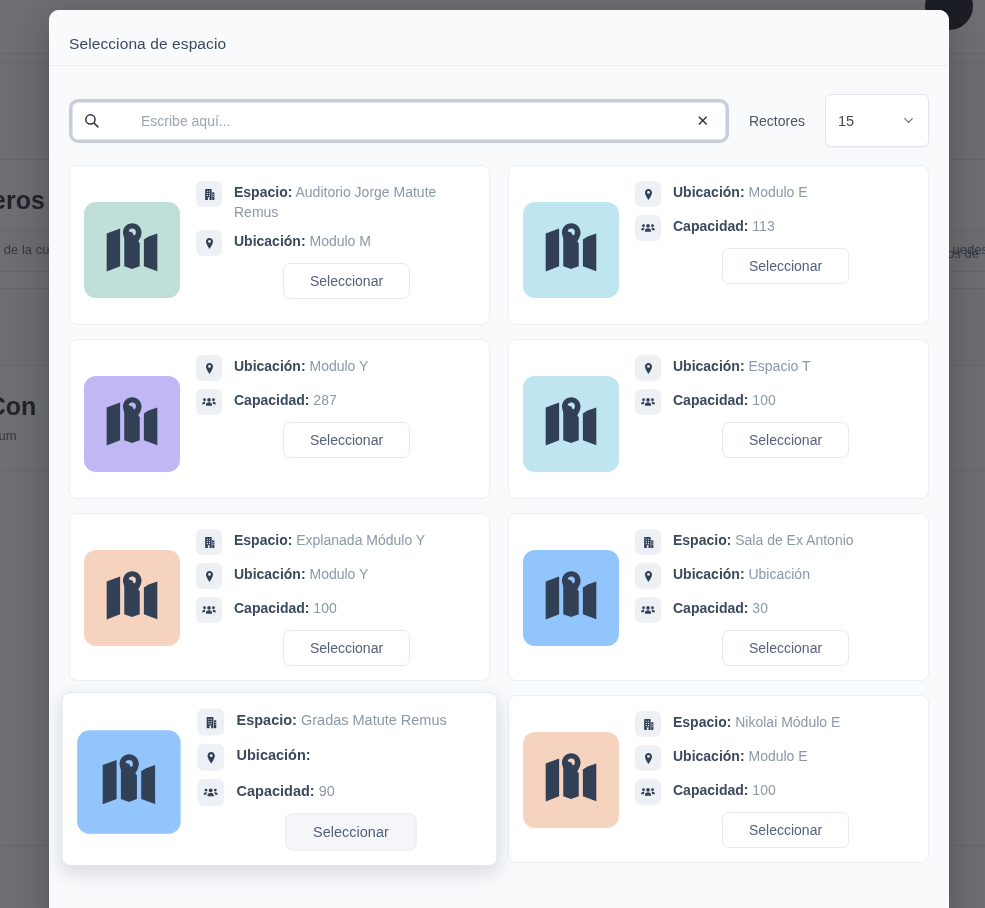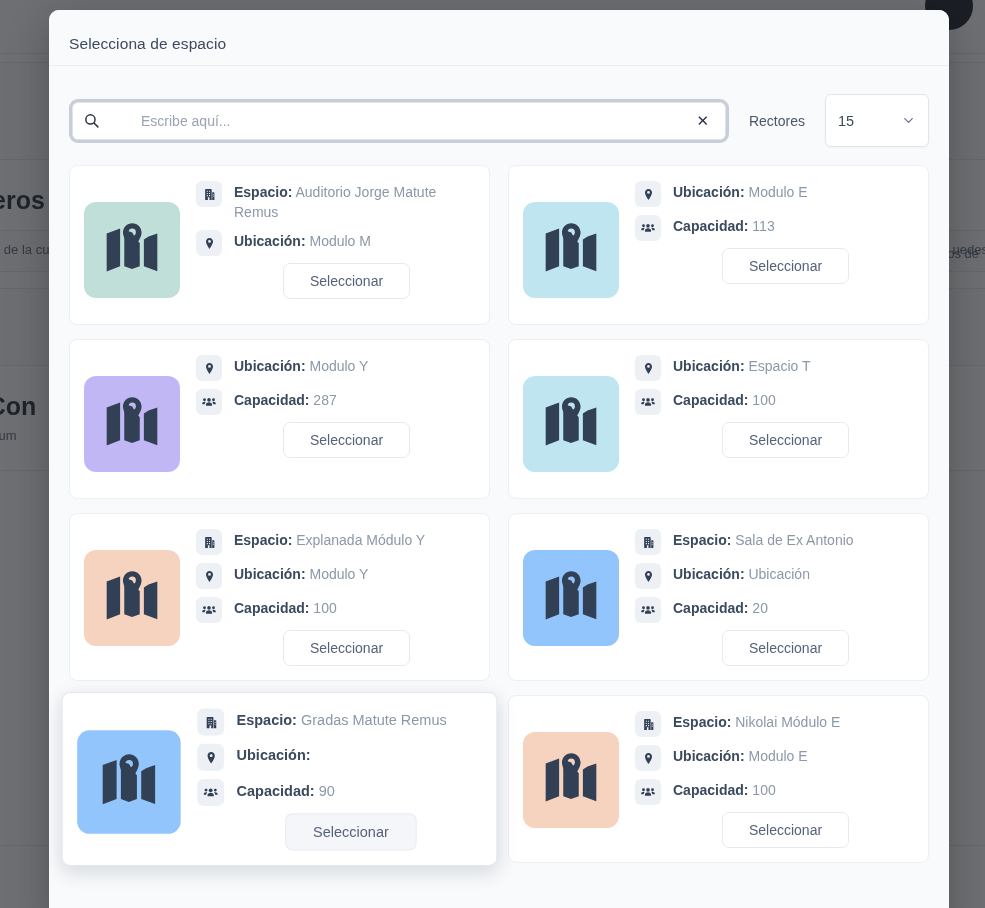--- a/index.html
+++ b/index.html
@@ -508,21 +508,21 @@
                 <span class="badge">
                   <svg width="14" height="14" viewBox="0 0 24 24" fill="#324056">
                     <circle cx="12" cy="8.4" r="3.1"></circle>
                     <path d="M12 12.6c-2.9 0-5.2 1.7-5.2 3.8v1.9h10.4v-1.9c0-2.1-2.3-3.8-5.2-3.8z"></path>
                     <circle cx="4.3" cy="8.1" r="2.4"></circle>
                     <path d="M4.3 11.6c-2.2 0-3.9 1.3-3.9 2.9v1.4h4.3v-.5c0-1.3.6-2.5 1.6-3.4a6.6 6.6 0 0 0-2-.4z"></path>
                     <circle cx="19.7" cy="8.1" r="2.4"></circle>
                     <path d="M19.7 11.6c-.7 0-1.4.1-2 .4 1 .9 1.6 2.1 1.6 3.4v.5h4.3v-1.4c0-1.6-1.7-2.9-3.9-2.9z"></path>
                   </svg>
                 </span>
-                <span class="info-text"><b>Capacidad:</b><span> 20</span></span>
+                <span class="info-text"><b>Capacidad:</b><span> 30</span></span>
               </div>
               <div class="btn-row">
                 <button class="sel-btn">Seleccionar</button>
               </div>
             </div>
           </div>
           <div class="card hovered">
             <div class="thumb" style="background: rgb(147, 197, 253);">
               <svg width="62" height="62" viewBox="0 0 24 24" fill="#324056">
                 <path d="M2.2 5.6 7.4 3.7v14.6L2.2 20.3z"></path>

